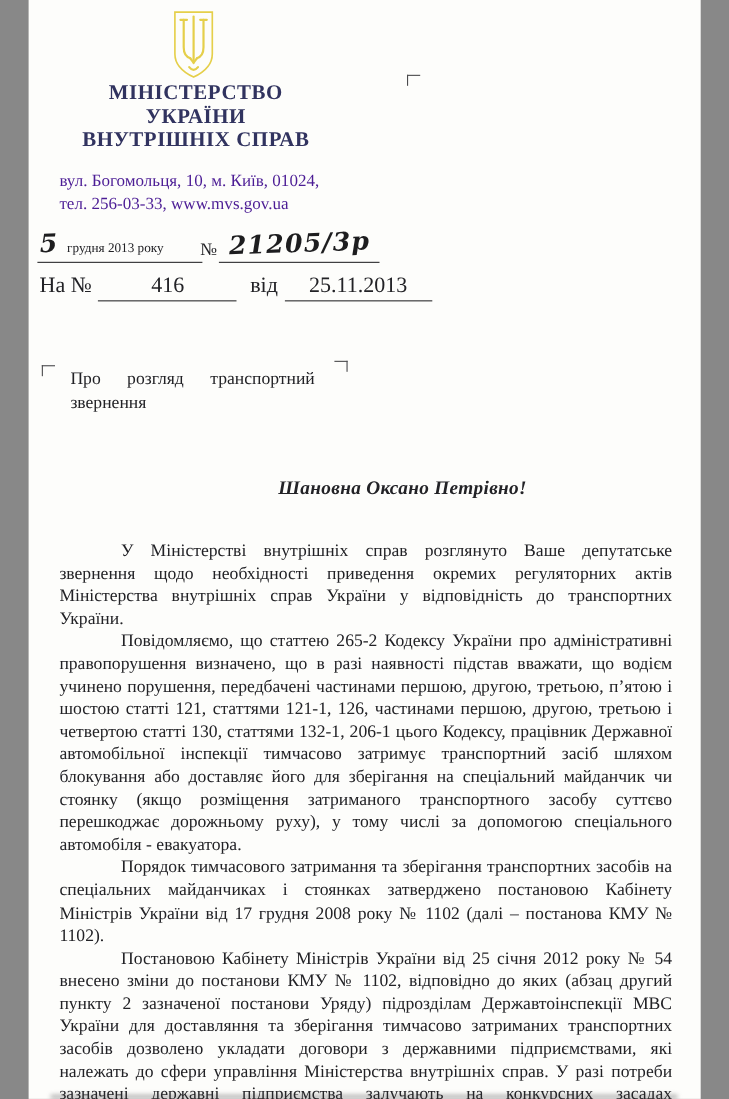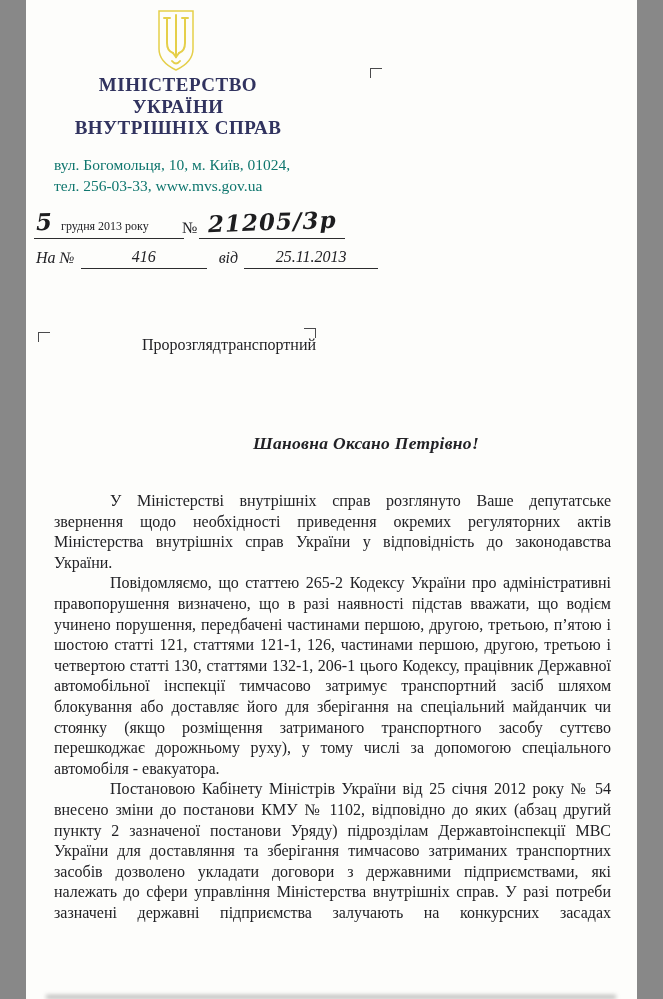--- a/index.html
+++ b/index.html
@@ -11,50 +11,50 @@
   }
   
   .emblem{position:absolute;left:126px;top:9px;width:48px;height:64px;}
   .ministry{
     position:absolute;left:28px;top:74px;width:248px;
     text-align:center;font-weight:bold;font-size:19px;line-height:21.5px;
     color:#31335f;letter-spacing:.5px;
   }
   .address{
     position:absolute;left:28px;top:155px;width:280px;
-    font-size:15.5px;line-height:20.5px;color:#0f766e;font-family:Liberation Serif, serif;
+    font-size:15.5px;line-height:20.5px;color:#4c1d95;font-family:Liberation Serif, serif;
   }
   
   .corner{position:absolute;width:11px;height:9px;border-top:1.6px solid #4a4a4c;}
   .corner.cl{border-left:1.6px solid #4a4a4c;}
   .corner.cr{border-right:1.6px solid #4a4a4c;}
   
   .recipient{position:absolute;left:375px;top:83px;font-size:16.5px;line-height:22.5px;}
   .recipient .b{font-weight:bold;}
   
   .ref1{position:absolute;left:8px;top:208px;display:flex;align-items:flex-end;}
   .ref1 .field{border-bottom:1.5px solid #2c2c2e;display:flex;align-items:baseline;padding-bottom:3px;}
   .ref1 .f-date{width:148px;gap:8px;padding-left:2px;}
   .ref1 .f-num{width:146px;justify-content:center;margin-left:2px;}
   .hand{
     font-family:"DejaVu Serif",serif;font-style:italic;font-weight:600;
     font-size:23px;letter-spacing:1px;color:#1d1d1f;
     transform:rotate(-2deg);display:inline-block;
   }
   .printed{font-size:12px;}
   .nosign{font-size:16px;align-self:flex-end;padding-bottom:2px;margin-left:-2px;}
-  .ref2{position:absolute;left:10px;top:248px;display:flex;align-items:center;font-size:16px;font-style:italic;}
+  .ref2{position:absolute;left:10px;top:248px;display:flex;align-items:flex-start;font-size:20px;}
   .ref2 .lbl{padding-bottom:2px;}
   .ref2 .field{border-bottom:1.5px solid #2c2c2e;text-align:center;padding-bottom:2px;}
   .ref2 .f1{width:126px;margin-left:6px;}
   .ref2 .f2{width:134px;margin-left:6px;}
   .ref2 .vid{margin-left:12px;padding-bottom:2px;}
   
   .subject{position:absolute;left:12px;top:328px;width:278px;font-size:16px;line-height:22px;}
-  .subject .l1{display:flex;justify-content:flex-end;margin:6px 0 0 26px;}
+  .subject .l1{display:flex;justify-content:flex-start;margin:6px 0 0 26px;gap:24px;}
   .subject .l2{margin-left:26px;}
   
   .salutation{
     position:absolute;left:30px;top:433px;width:620px;text-align:center;
     font-weight:bold;font-style:italic;font-size:17.5px;letter-spacing:.3px;
   }
   
   .body{
     position:absolute;left:28px;top:491px;width:557px;
     font-size:16px;line-height:20.6px;text-align:justify;
@@ -120,25 +120,27 @@
   </div>
 
   <div class="subject">
     <div class="corner cl" style="left:0;top:4px;"></div>
     <div class="corner cr" style="right:0;top:0;"></div>
     <div class="l1">
       <span>Про</span>
       <span>розгляд</span>
       <span>транспортний</span>
     </div>
+    <div class="l2">звернення</div>
   </div>
 
   <div class="salutation">Шановна Оксано Петрівно!</div>
 
   <div class="body">
-    <p>У Міністерстві внутрішніх справ розглянуто Ваше депутатське звернення щодо необхідності приведення окремих регуляторних актів Міністерства внутрішніх справ України у відповідність до законодавства України.</p>
+    <p>У Міністерстві внутрішніх справ розглянуто Ваше депутатське звернення щодо необхідності приведення окремих регуляторних актів Міністерства внутрішніх справ України у відповідність до транспортних України.</p>
     <p>Повідомляємо, що статтею 265-2 Кодексу України про адміністративні правопорушення визначено, що в разі наявності підстав вважати, що водієм учинено порушення, передбачені частинами першою, другою, третьою, п’ятою і шостою статті 121, статтями 121-1, 126, частинами першою, другою, третьою і четвертою статті 130, статтями 132-1, 206-1 цього Кодексу, працівник Державної автомобільної інспекції тимчасово затримує транспортний засіб шляхом блокування або доставляє його для зберігання на спеціальний майданчик чи стоянку (якщо розміщення затриманого транспортного засобу суттєво перешкоджає дорожньому руху), у тому числі за допомогою спеціального автомобіля - евакуатора.</p>
+    <p>Порядок тимчасового затримання та зберігання транспортних засобів на спеціальних майданчиках і стоянках затверджено постановою Кабінету Міністрів України від 17 грудня 2008 року № 1102 (далі – постанова КМУ № 1102).</p>
     <p class="cut">Постановою Кабінету Міністрів України від 25 січня 2012 року № 54 внесено зміни до постанови КМУ № 1102, відповідно до яких (абзац другий пункту 2 зазначеної постанови Уряду) підрозділам Державтоінспекції МВС України для доставляння та зберігання тимчасово затриманих транспортних засобів дозволено укладати договори з державними підприємствами, які належать до сфери управління Міністерства внутрішніх справ. У разі потреби зазначені державні підприємства залучають на конкурсних засадах</p>
   </div>
 
   <div class="scan-smear"></div>
 
 </div>
 
 </body></html>

